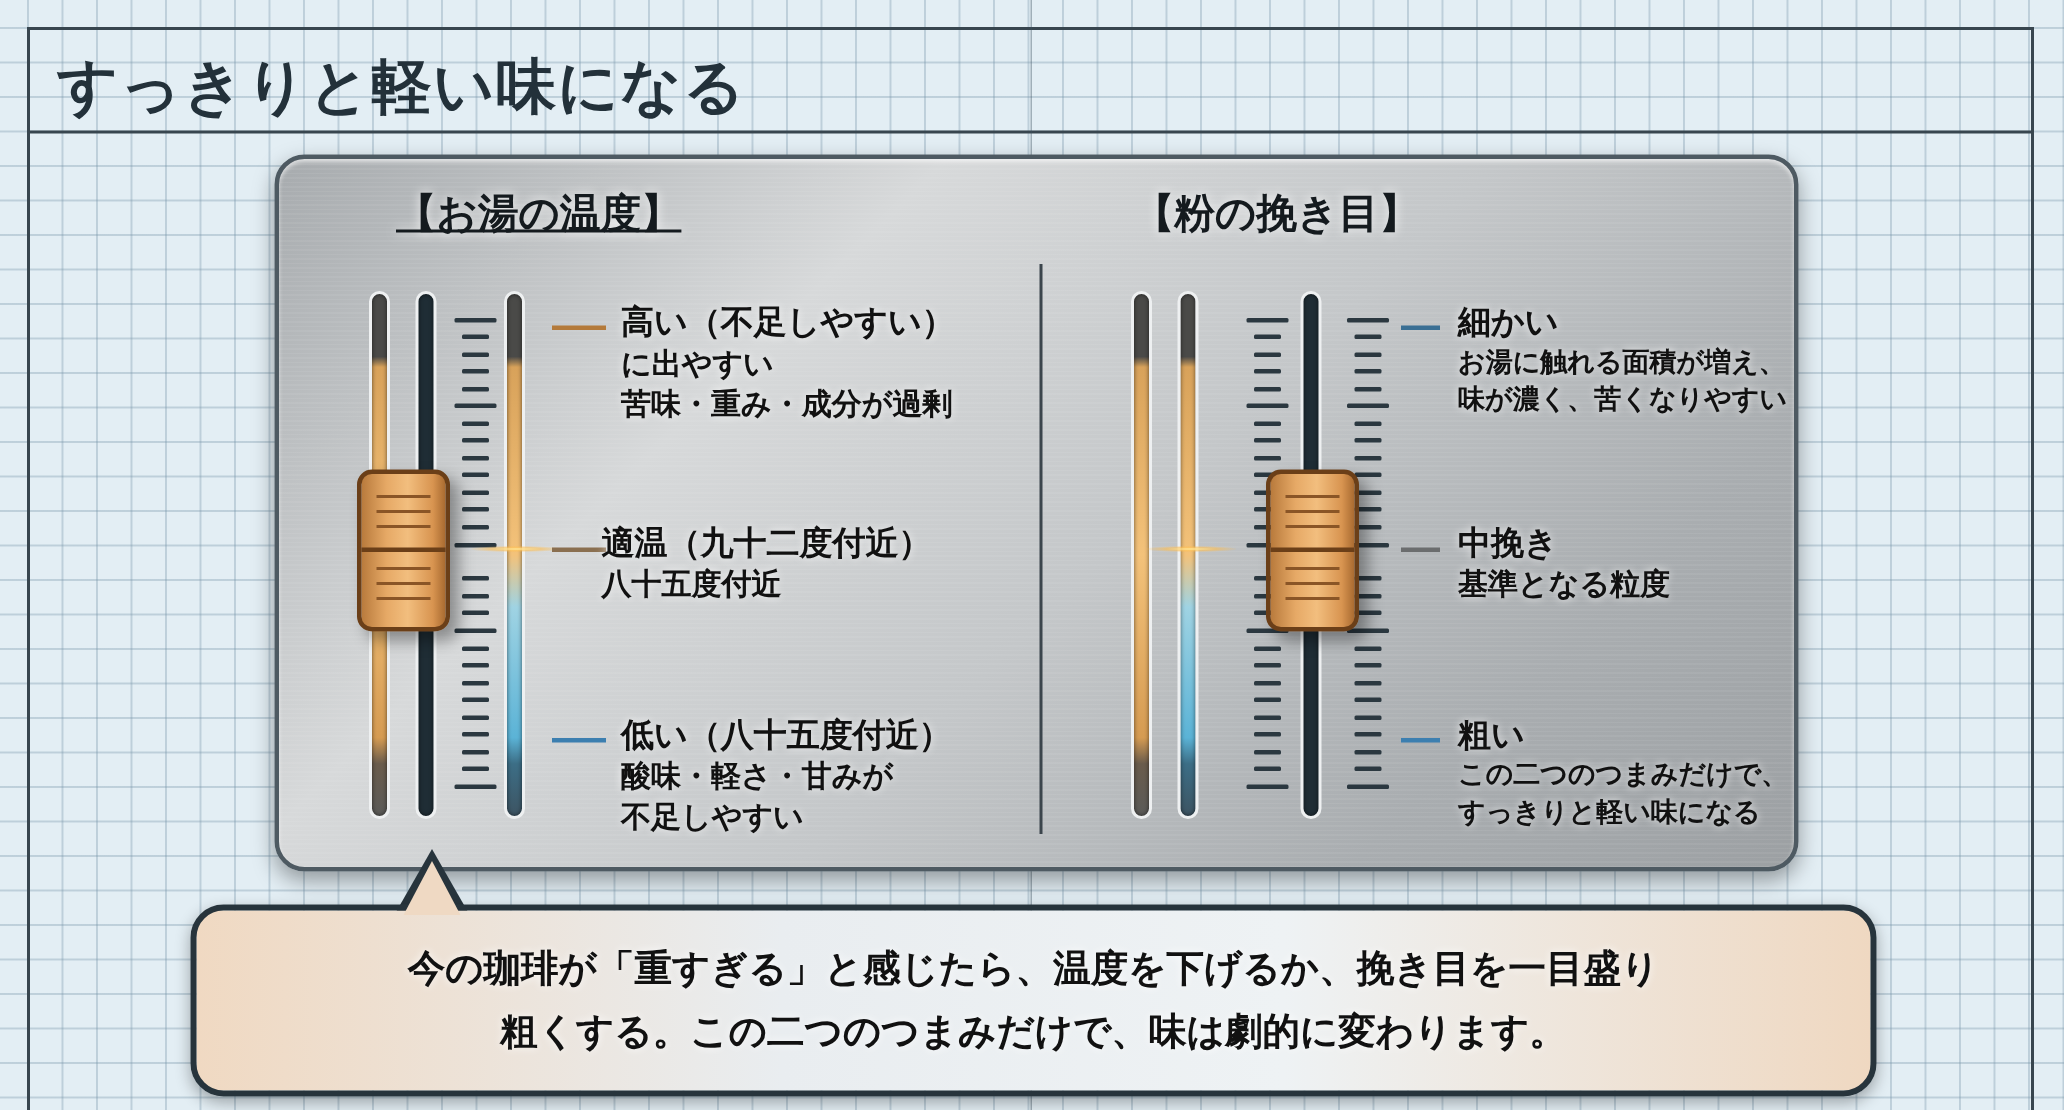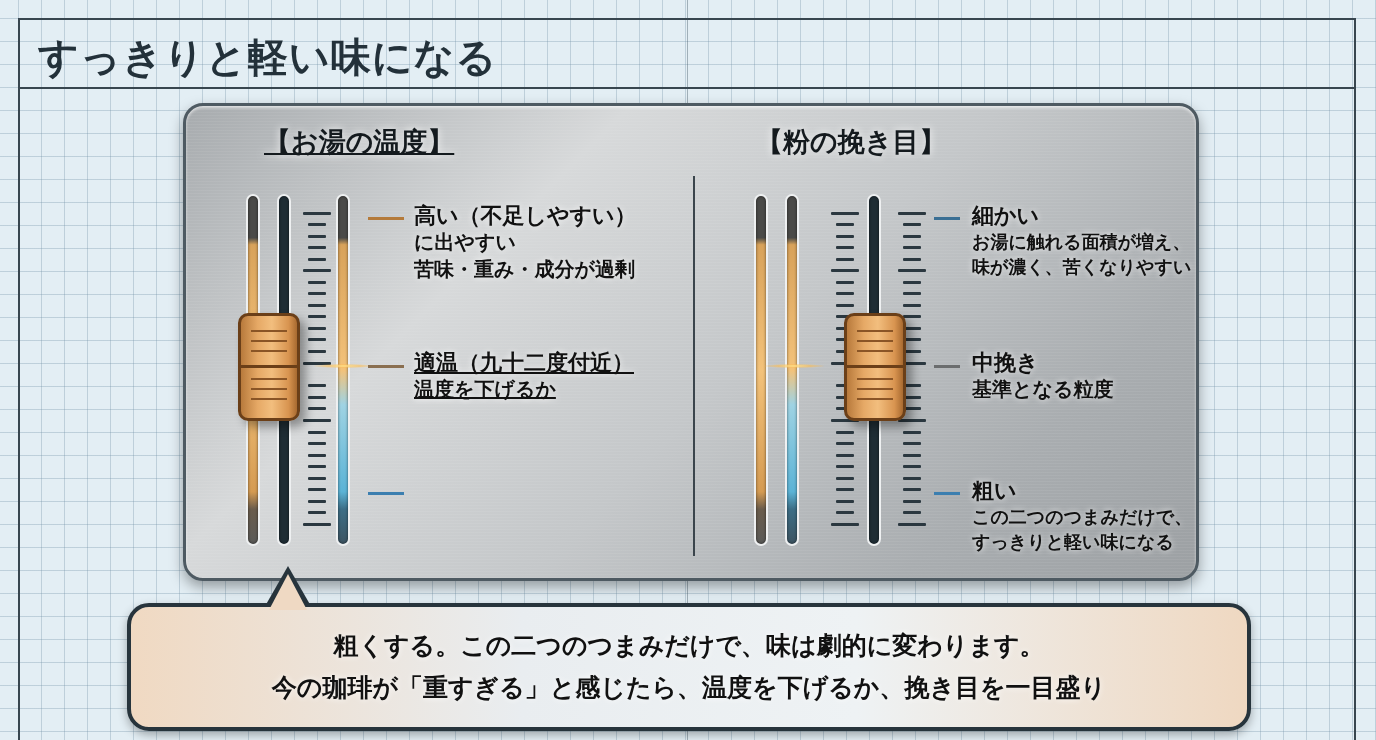--- a/index.html
+++ b/index.html
@@ -156,26 +156,31 @@
   </div>
 
   <div class="pointer" style="left:182px; top:111px; background:#b47a3a;"></div>
   <div class="label-block" style="left:228px; top:96px;">
     <div class="head">高い（不足しやすい）</div>
     <div>に出やすい</div>
     <div>苦味・重み・成分が過剰</div>
   </div>
 
   <div class="pointer" style="left:182px; top:259px; background:#8a6f50;"></div>
-  <div class="label-block" style="left:228px; top:243px;text-decoration:underline;">
+  <div class="label-block" style="left:215px; top:243px;">
     <div class="head">適温（九十二度付近）</div>
-    <div>温度を下げるか</div>
+    <div>八十五度付近</div>
   </div>
 
   <div class="pointer" style="left:182px; top:386px; background:#3c7fb0;"></div>
+  <div class="label-block" style="left:228px; top:371px;">
+    <div class="head">低い（八十五度付近）</div>
+    <div>酸味・軽さ・甘みが</div>
+    <div>不足しやすい</div>
+  </div>
 
   <div class="divider"></div>
 
   <div class="section-title" style="left:570px;">【粉の挽き目】</div>
 
   <div class="track amber" style="left:568px; top:88px; height:352px;"></div>
   <div class="track amber-blue" style="left:599px; top:88px; height:352px;"></div>
   <div class="glow" style="left:578px; top:258px;"></div>
 
   <div class="ticks" style="left:645px; top:106px; height:320px;">
@@ -265,17 +270,17 @@
   <div class="label-block small" style="left:786px; top:371px;">
     <div class="head">粗い</div>
     <div class="desc">この二つのつまみだけで、</div>
     <div class="desc">すっきりと軽い味になる</div>
   </div>
 </div>
 
 <div class="callout-tail"></div>
 <div class="callout">
   <div class="callout-text">
+    <div>今の珈琲が「重すぎる」と感じたら、温度を下げるか、挽き目を一目盛り</div>
     <div>粗くする。この二つのつまみだけで、味は劇的に変わります。</div>
-    <div>今の珈琲が「重すぎる」と感じたら、温度を下げるか、挽き目を一目盛り</div>
   </div>
 </div>
 <div class="callout-tail-inner"></div>
 
 </body></html>

